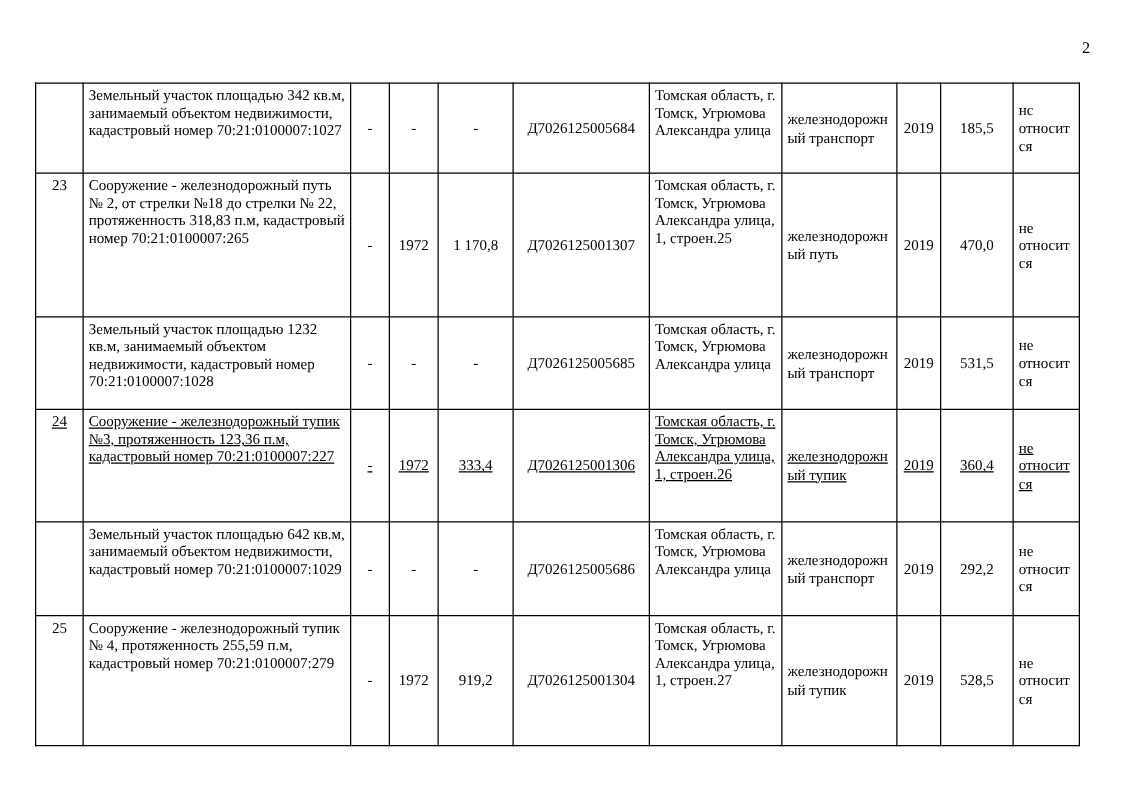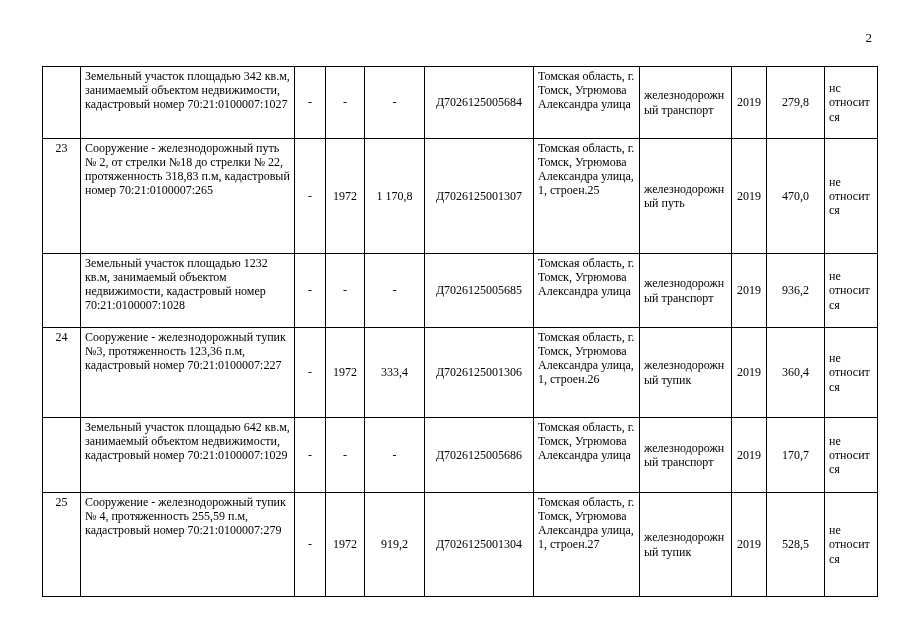--- a/index.html
+++ b/index.html
@@ -11,21 +11,21 @@
     position: relative;
     overflow: hidden;
   }
   .page-number {
     position: absolute;
     top: 30px; right: 33px;
     font-size: 13px;
   }
   .table-wrap {
     position: absolute;
-    left: 42px; top: 66px;
+    left: 28px; top: 66px;
   }
   table.registry {
     border-collapse: collapse;
     table-layout: fixed;
     width: 835px;
   }
   table.registry td {
     border: 1px solid #000;
     font-size: 12px;
     line-height: 1.17;
@@ -47,21 +47,21 @@
   
   .tl { vertical-align: top; text-align: left; }
   .tc { vertical-align: top; text-align: center; }
   .mc { vertical-align: middle; text-align: center; }
   .ml { vertical-align: middle; text-align: left; margin-left: 28px; }
   .bw { overflow-wrap: anywhere; word-break: break-word; }
   
   tr.r1 { height: 72px; }
   tr.r2 { height: 115px; }
   tr.r3 { height: 74px; font-family: Liberation Serif, serif; }
-  tr.r4 { height: 90px; }
+  tr.r4 { height: 90px; text-decoration: underline; }
   tr.r5 { height: 75px; }
   tr.r6 { height: 104px; }
 </style>
 </head>
 <body>
 
 <div>
 
   <div class="page-number">2</div>
 
@@ -85,21 +85,21 @@
         <tr class="r1">
           <td class="tc"></td>
           <td class="tl">Земельный участок площадью 342 кв.м, занимаемый объектом недвижимости,  кадастровый номер 70:21:0100007:1027</td>
           <td class="mc">-</td>
           <td class="mc">-</td>
           <td class="mc">-</td>
           <td class="mc">Д7026125005684</td>
           <td class="tl">Томская область, г. Томск, Угрюмова Александра улица</td>
           <td class="ml bw">железнодорожный транспорт</td>
           <td class="mc">2019</td>
-          <td class="mc">279,8</td>
+          <td class="mc">185,5</td>
           <td class="ml bw">нс относится</td>
         </tr>
 
         <tr class="r2">
           <td class="tc">23</td>
           <td class="tl">Сооружение - железнодорожный путь № 2, от стрелки №18 до стрелки № 22, протяженность 318,83 п.м, кадастровый номер 70:21:0100007:265</td>
           <td class="mc">-</td>
           <td class="mc">1972</td>
           <td class="mc">1 170,8</td>
           <td class="mc">Д7026125001307</td>
@@ -113,21 +113,21 @@
         <tr class="r3">
           <td class="tc"></td>
           <td class="tl">Земельный участок площадью 1232 кв.м, занимаемый объектом недвижимости, кадастровый номер 70:21:0100007:1028</td>
           <td class="mc">-</td>
           <td class="mc">-</td>
           <td class="mc">-</td>
           <td class="mc">Д7026125005685</td>
           <td class="tl">Томская область, г. Томск, Угрюмова Александра улица</td>
           <td class="ml bw">железнодорожный транспорт</td>
           <td class="mc">2019</td>
-          <td class="mc">936,2</td>
+          <td class="mc">531,5</td>
           <td class="ml bw">не относится</td>
         </tr>
 
         <tr class="r4">
           <td class="tc">24</td>
           <td class="tl">Сооружение - железнодорожный тупик №3, протяженность 123,36 п.м, кадастровый номер 70:21:0100007:227</td>
           <td class="mc">-</td>
           <td class="mc">1972</td>
           <td class="mc">333,4</td>
           <td class="mc">Д7026125001306</td>
@@ -141,21 +141,21 @@
         <tr class="r5">
           <td class="tc"></td>
           <td class="tl">Земельный участок площадью 642 кв.м, занимаемый объектом недвижимости,  кадастровый номер 70:21:0100007:1029</td>
           <td class="mc">-</td>
           <td class="mc">-</td>
           <td class="mc">-</td>
           <td class="mc">Д7026125005686</td>
           <td class="tl">Томская область, г. Томск, Угрюмова Александра улица</td>
           <td class="ml bw">железнодорожный транспорт</td>
           <td class="mc">2019</td>
-          <td class="mc">170,7</td>
+          <td class="mc">292,2</td>
           <td class="ml bw">не относится</td>
         </tr>
 
         <tr class="r6">
           <td class="tc">25</td>
           <td class="tl">Сооружение - железнодорожный тупик № 4, протяженность 255,59 п.м, кадастровый номер 70:21:0100007:279</td>
           <td class="mc">-</td>
           <td class="mc">1972</td>
           <td class="mc">919,2</td>
           <td class="mc">Д7026125001304</td>

